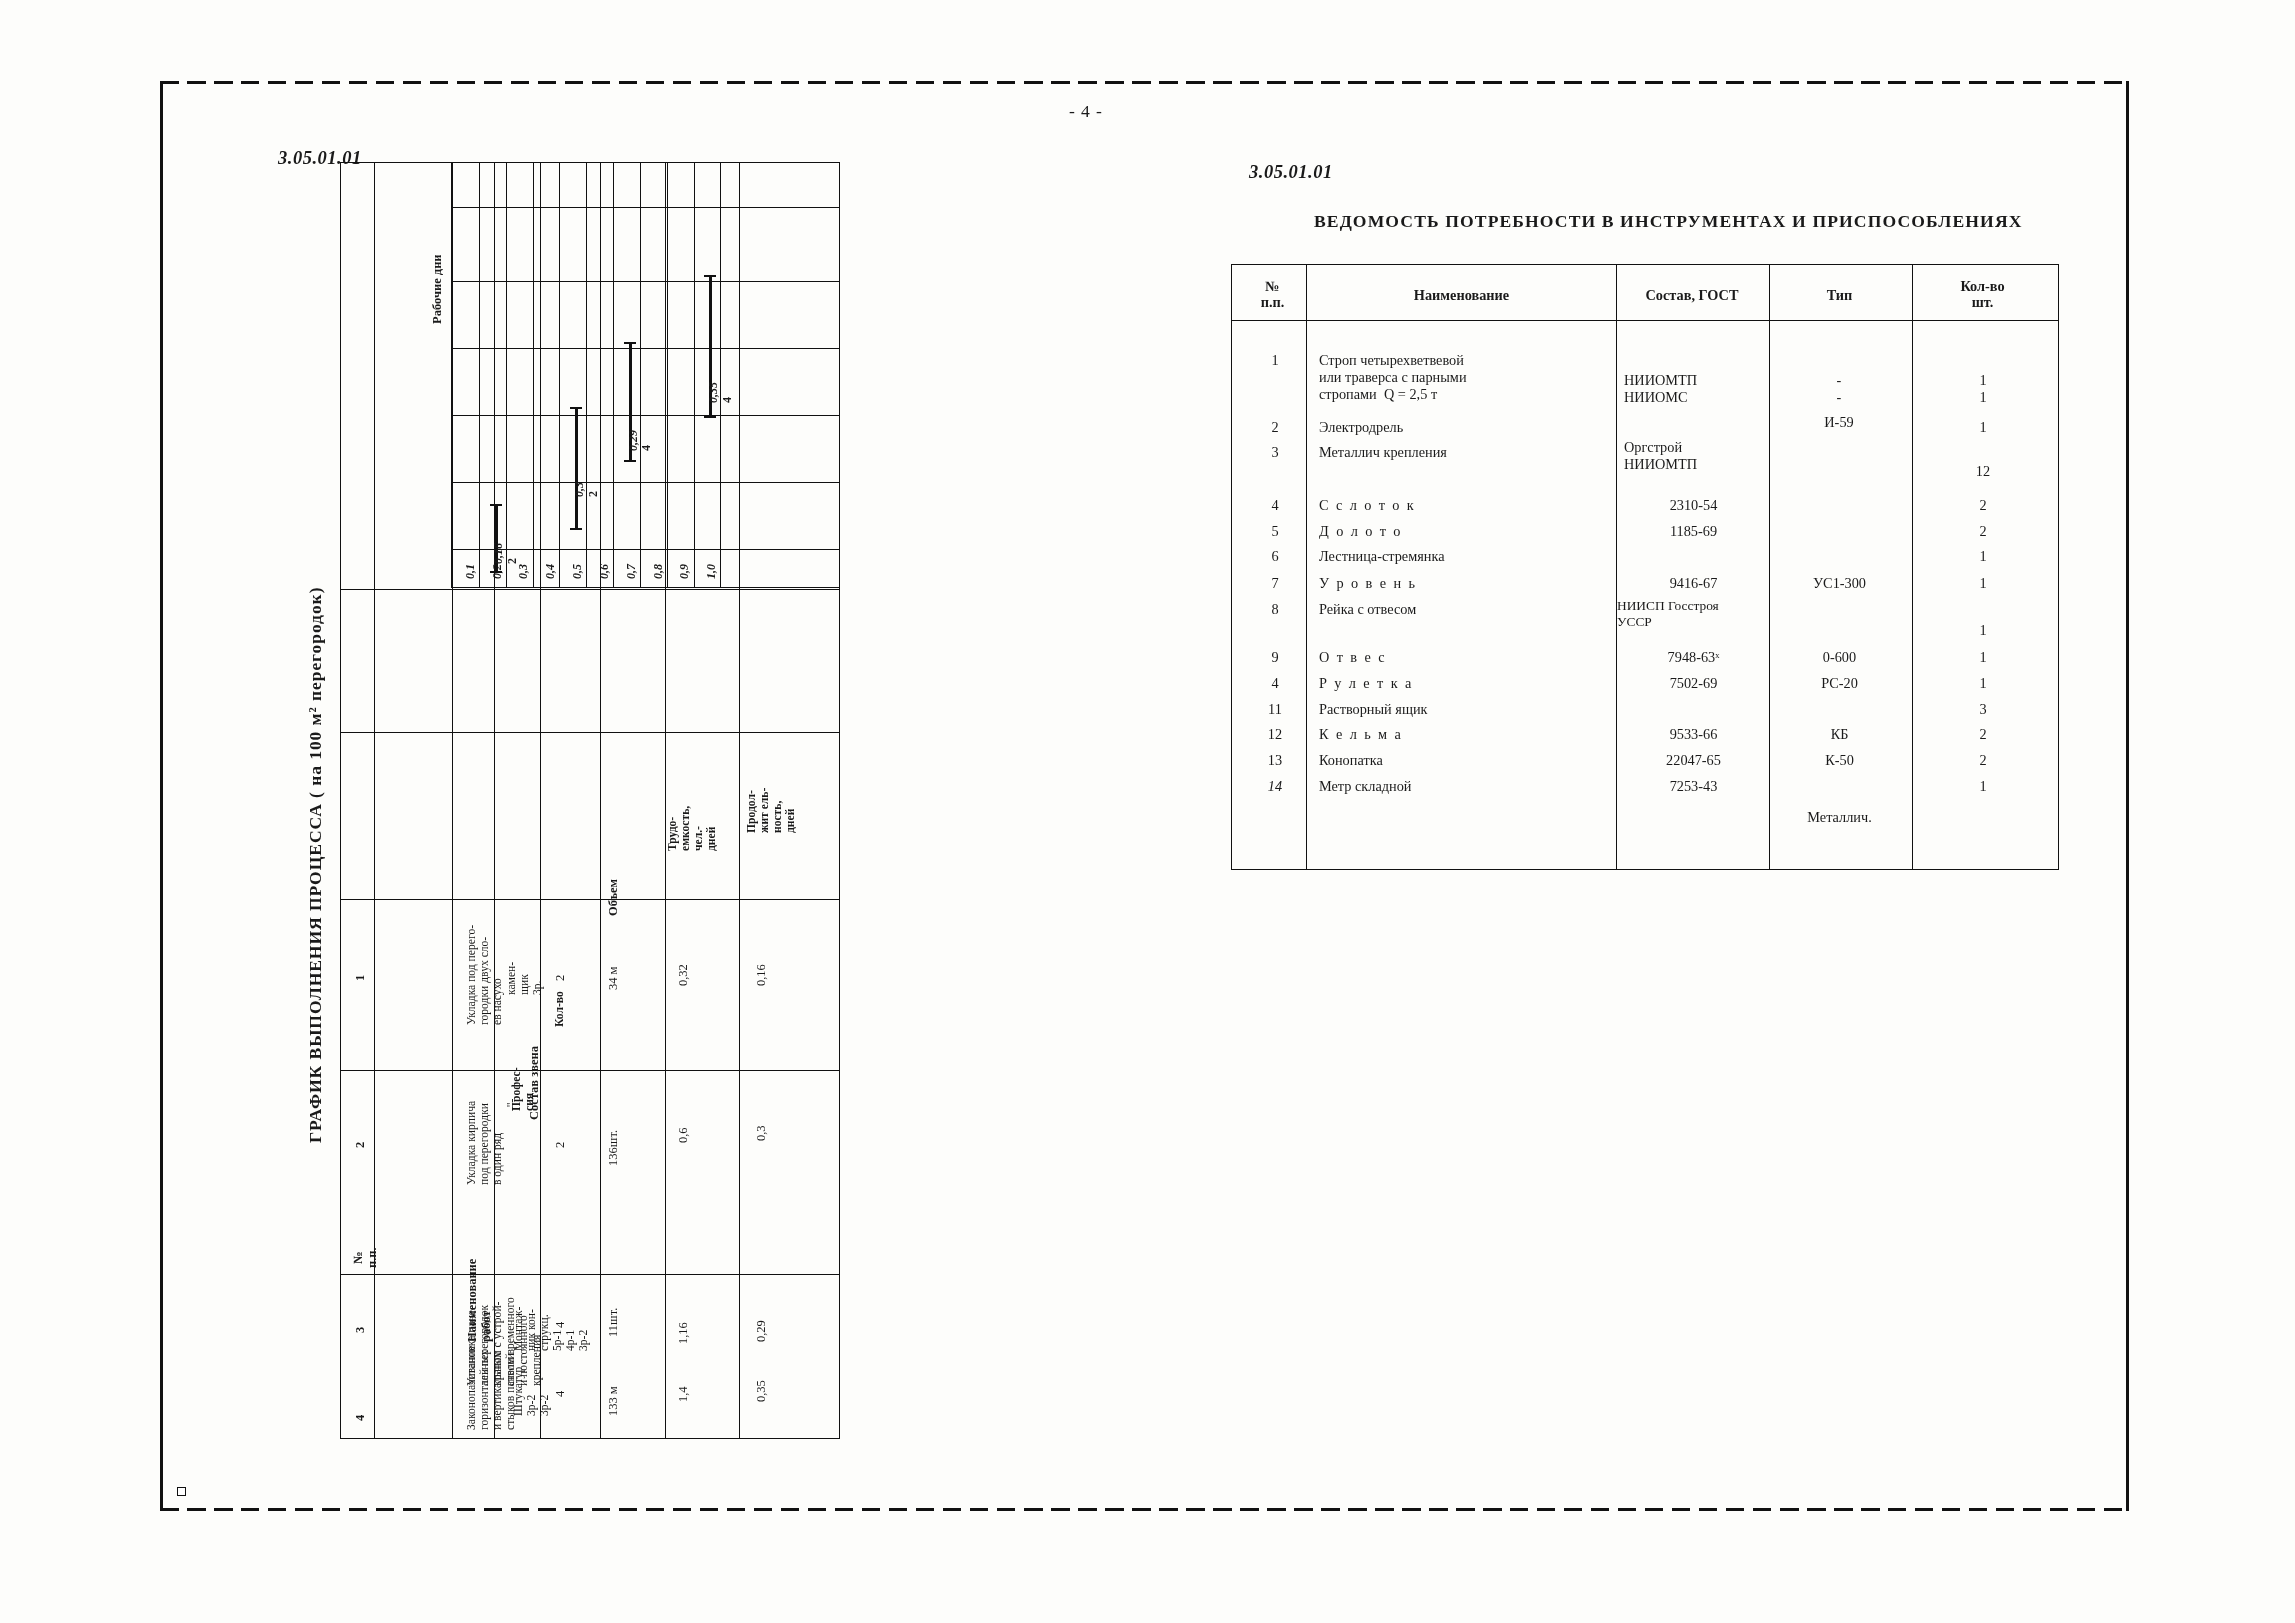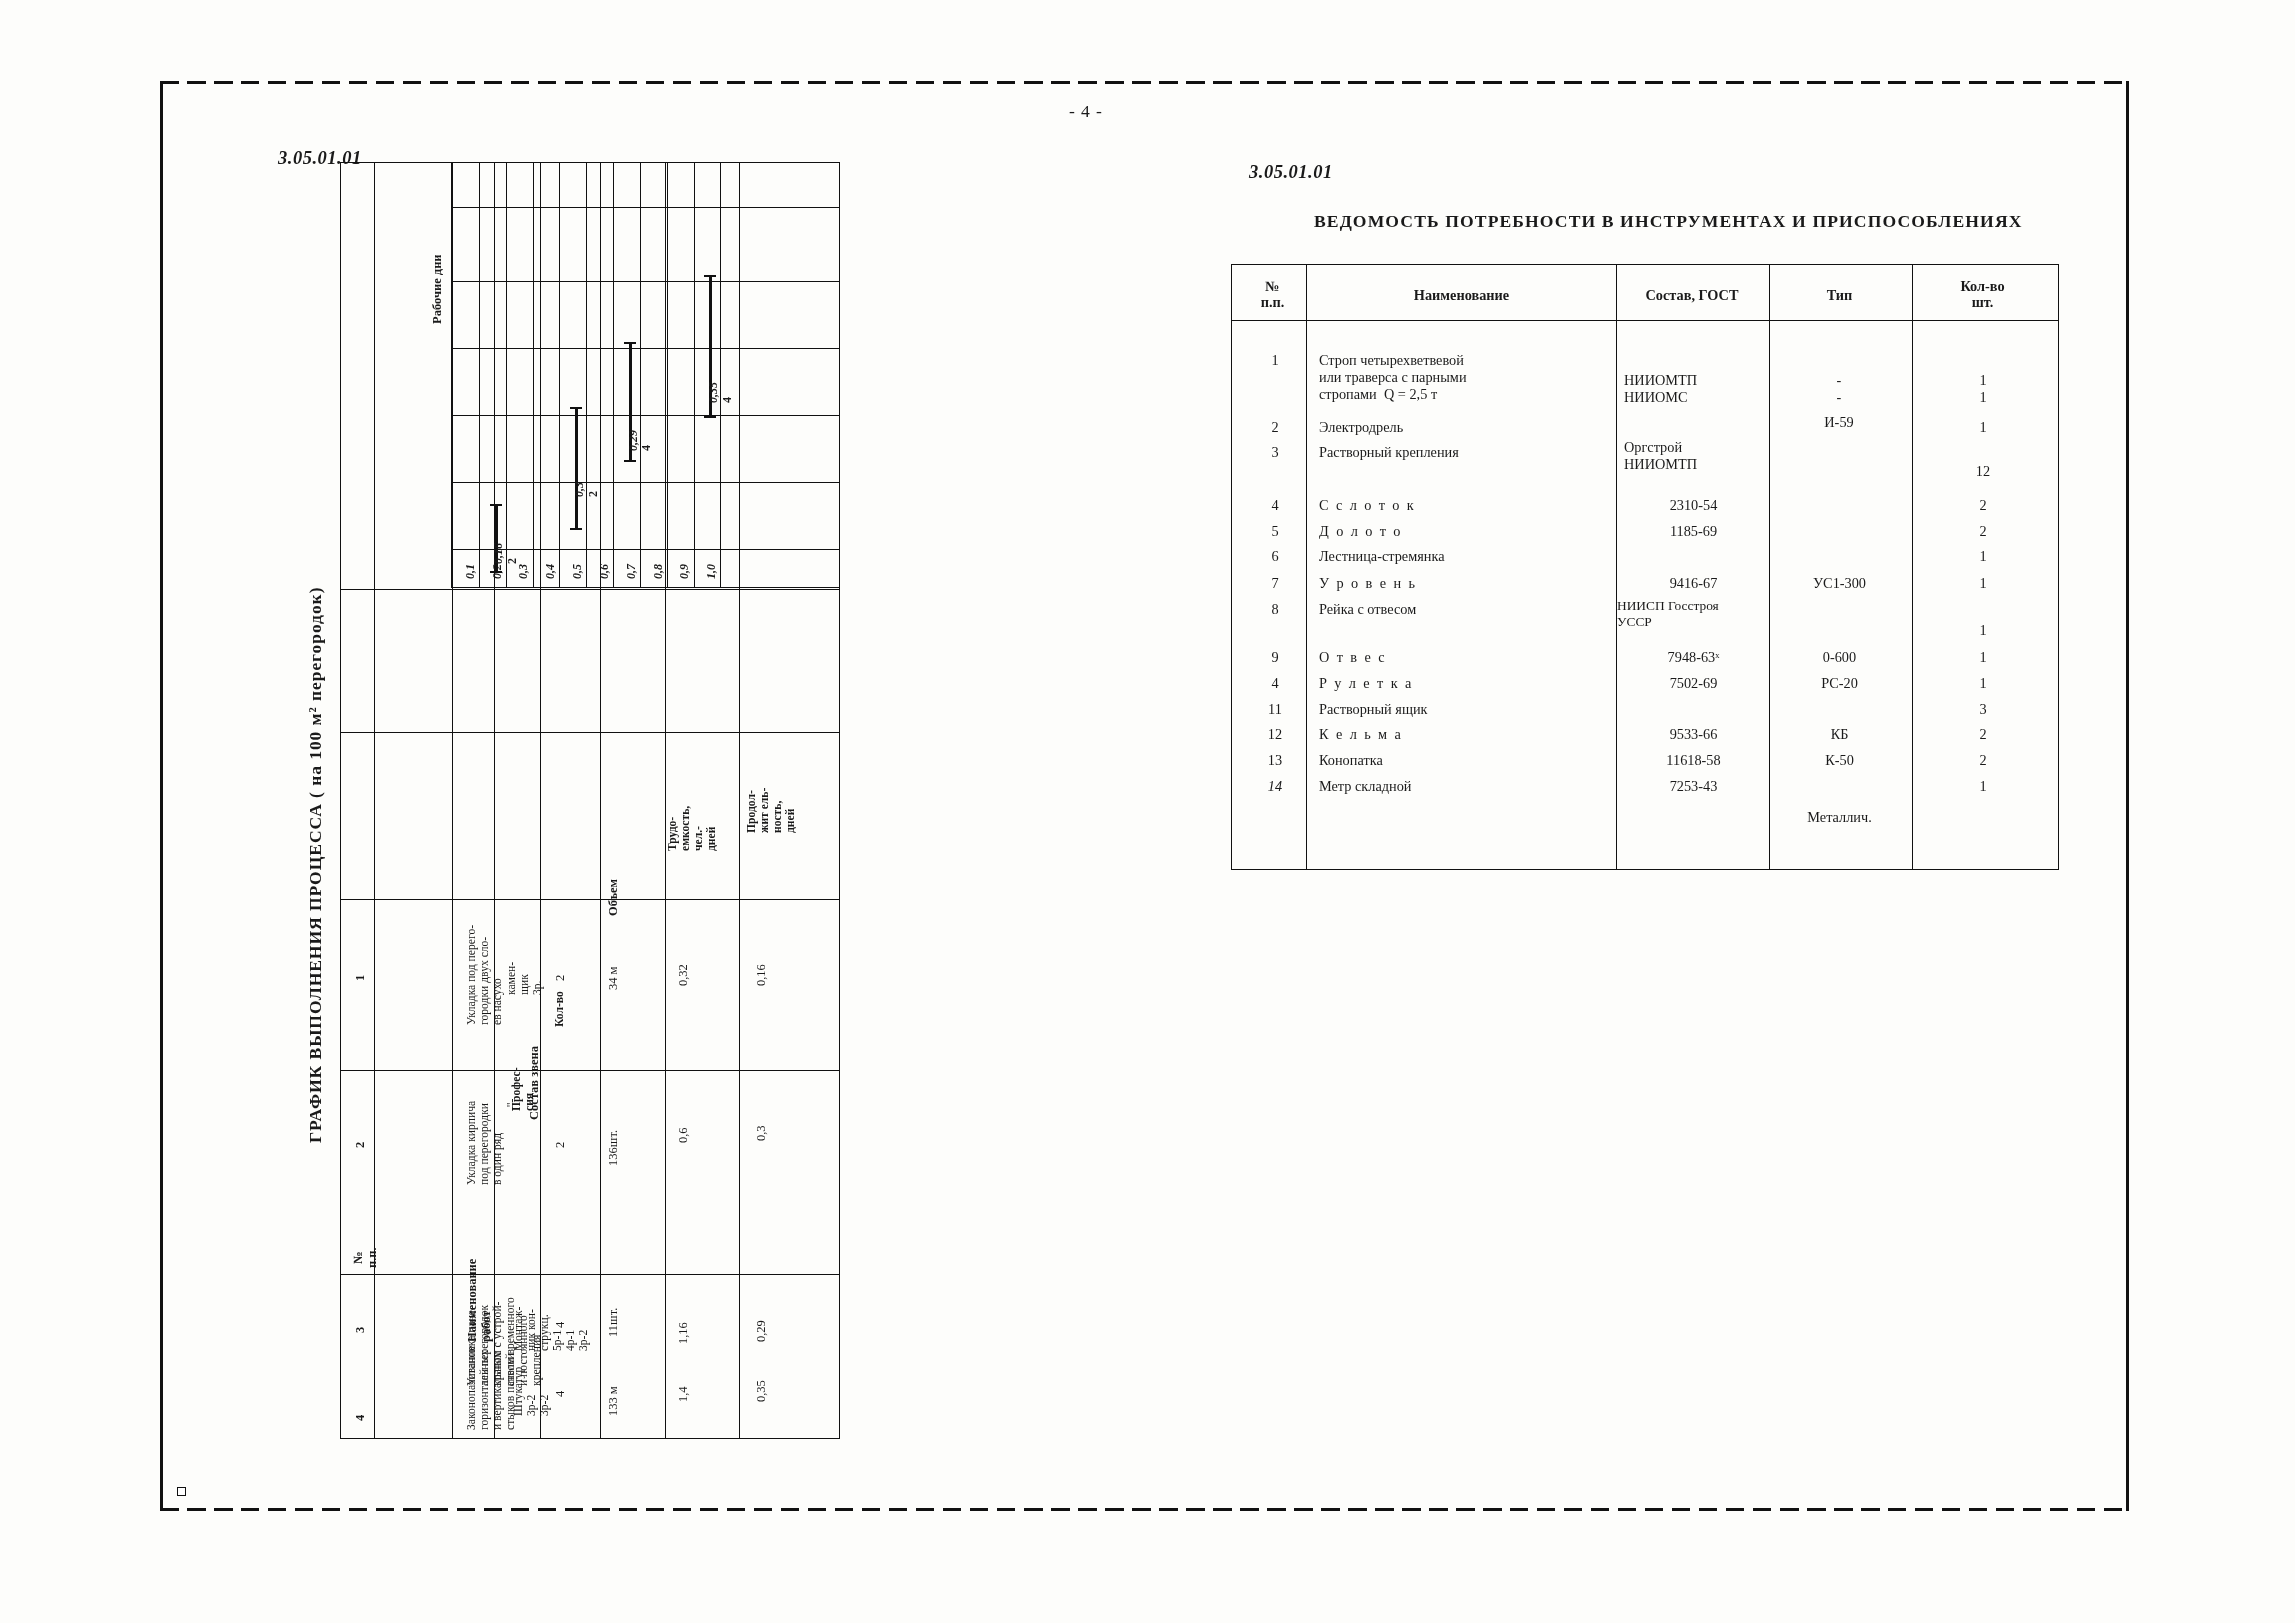--- a/index.html
+++ b/index.html
@@ -213,21 +213,21 @@
   <div class="cell" style="left:1624px;top:372px;">НИИОМТП<br>НИИОМС</div>
   <div class="cell c" style="left:1772px;top:372px;width:134px;">-<br>-</div>
   <div class="cell c" style="left:1918px;top:372px;width:130px;">1<br>1</div>
 
   <div class="cell c" style="left:1245px;top:419px;width:60px;">2</div>
   <div class="cell" style="left:1319px;top:419px;">Электродрель</div>
   <div class="cell c" style="left:1772px;top:414px;width:134px;">И-59</div>
   <div class="cell c" style="left:1918px;top:419px;width:130px;">1</div>
 
   <div class="cell c" style="left:1245px;top:444px;width:60px;">3</div>
-  <div class="cell" style="left:1319px;top:444px;">Растворный крепления</div>
+  <div class="cell" style="left:1319px;top:444px;">Металлич крепления</div>
   <div class="cell" style="left:1624px;top:439px;">Оргстрой<br>НИИОМТП</div>
   <div class="cell c" style="left:1918px;top:463px;width:130px;">12</div>
 
   <div class="cell c" style="left:1245px;top:497px;width:60px;">4</div>
   <div class="cell sp" style="left:1319px;top:497px;">С с л о т о к</div>
   <div class="cell c" style="left:1617px;top:497px;width:153px;">2310-54</div>
   <div class="cell c" style="left:1918px;top:497px;width:130px;">2</div>
 
   <div class="cell c" style="left:1245px;top:523px;width:60px;">5</div>
   <div class="cell sp" style="left:1319px;top:523px;">Д о л о т о</div>
@@ -266,21 +266,21 @@
   <div class="cell c" style="left:1918px;top:701px;width:130px;">3</div>
 
   <div class="cell c" style="left:1245px;top:726px;width:60px;">12</div>
   <div class="cell sp" style="left:1319px;top:726px;">К е л ь м а</div>
   <div class="cell c" style="left:1617px;top:726px;width:153px;">9533-66</div>
   <div class="cell c" style="left:1770px;top:726px;width:139px;">КБ</div>
   <div class="cell c" style="left:1918px;top:726px;width:130px;">2</div>
 
   <div class="cell c" style="left:1245px;top:752px;width:60px;">13</div>
   <div class="cell" style="left:1319px;top:752px;">Конопатка</div>
-  <div class="cell c" style="left:1617px;top:752px;width:153px;">11618-58</div>
+  <div class="cell c" style="left:1617px;top:752px;width:153px;">22047-65</div>
   <div class="cell c" style="left:1770px;top:752px;width:139px;">К-50</div>
   <div class="cell c" style="left:1918px;top:752px;width:130px;">2</div>
 
   <div class="cell c" style="left:1245px;top:778px;width:60px;font-style:italic;">14</div>
   <div class="cell" style="left:1319px;top:778px;">Метр складной</div>
   <div class="cell c" style="left:1617px;top:778px;width:153px;">7253-43</div>
   <div class="cell c" style="left:1770px;top:778px;width:139px;margin-top:31px;">Металлич.</div>
   <div class="cell c" style="left:1918px;top:778px;width:130px;">1</div>
 
 </div>

